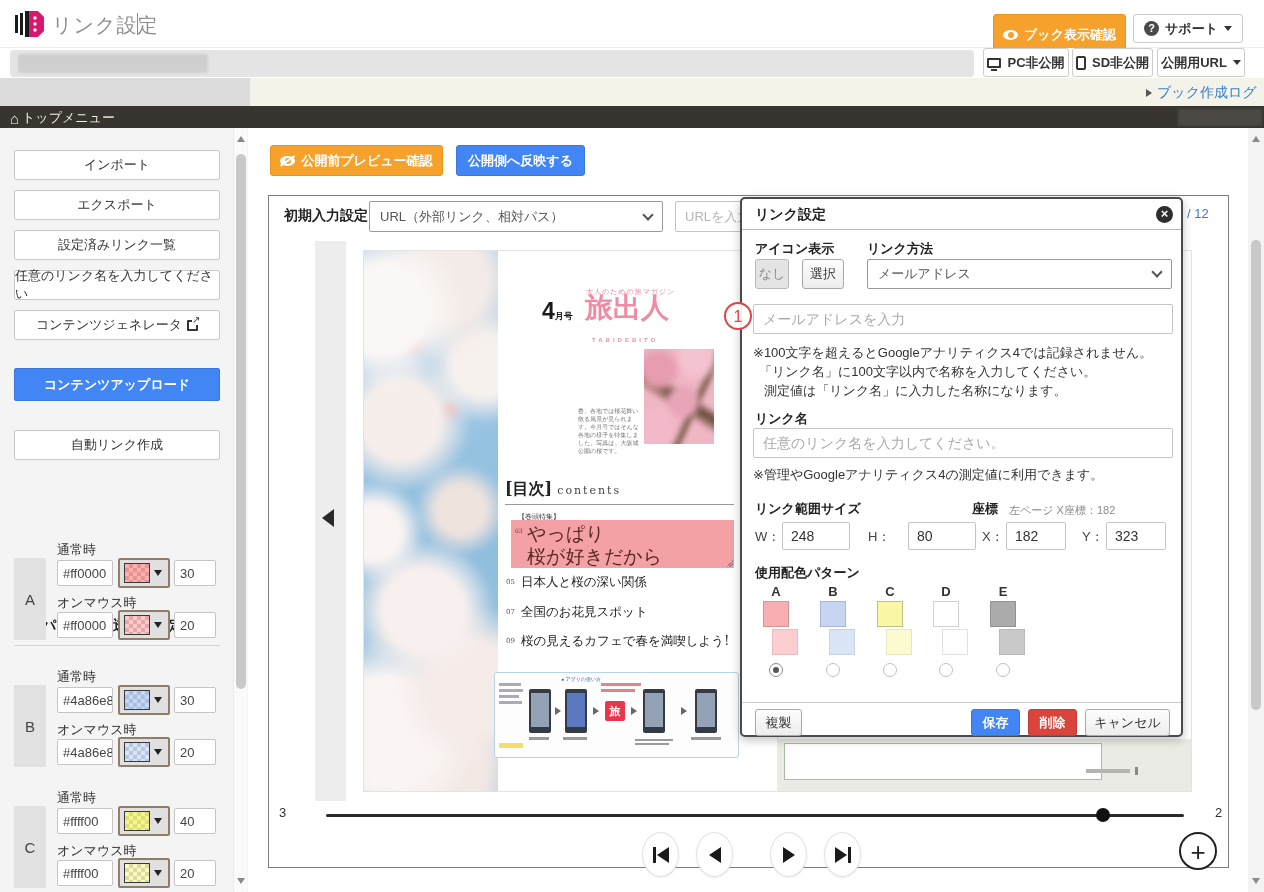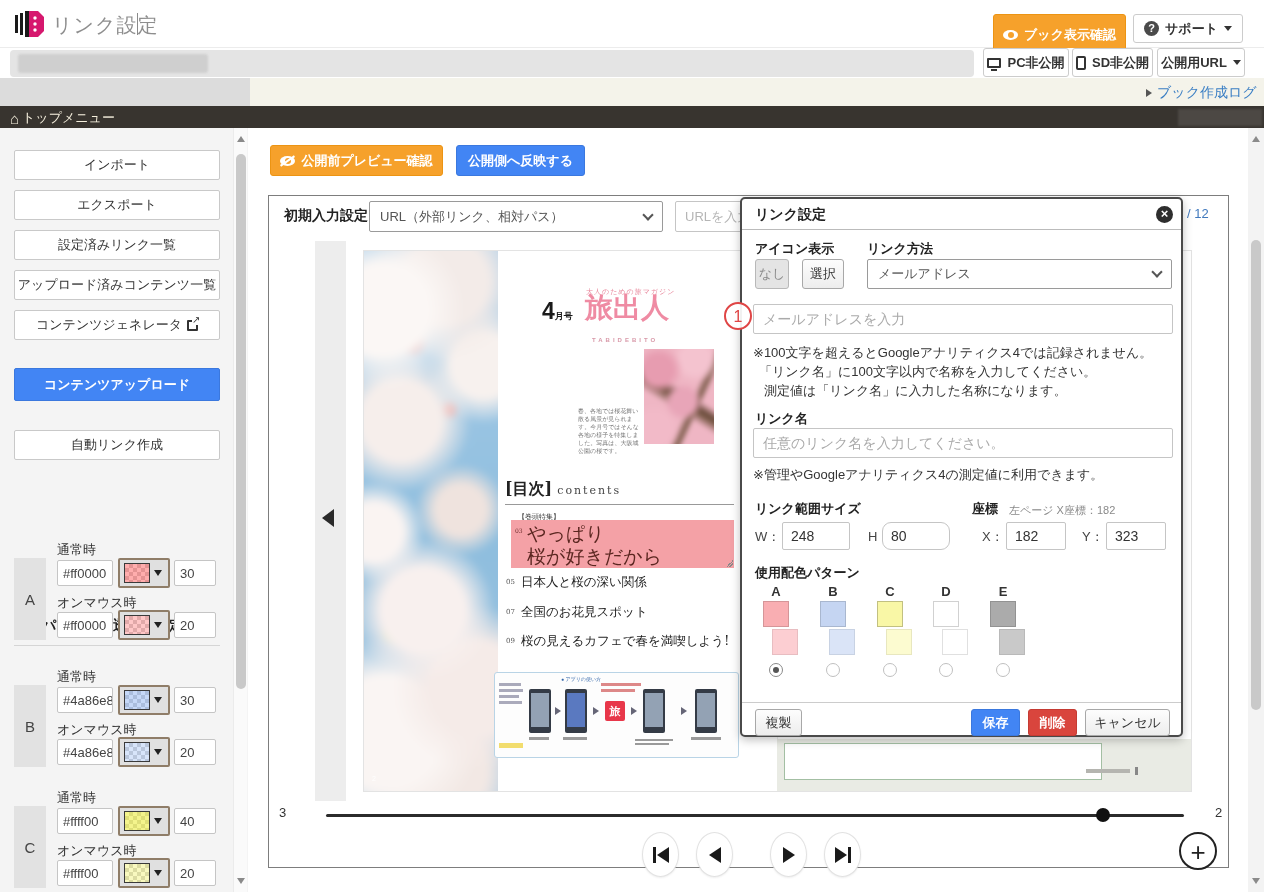--- a/index.html
+++ b/index.html
@@ -294,21 +294,21 @@
     <div class="side-btn" style="top:22px">
         <span>インポート</span>
       </div>
     <div class="side-btn" style="top:62px">
         <span>エクスポート</span>
       </div>
     <div class="side-btn" style="top:102px">
         <span>設定済みリンク一覧</span>
       </div>
     <div class="side-btn" style="top:142px">
-        <span>アップロード済みコンテンツ一覧</span>
+        <span>任意のリンク名を入力してください</span>
       </div>
     <div class="side-btn" style="top:182px">
       <span>コンテンツジェネレータ</span>
       <span class="ext-icon"></span>
     </div>
     <div class="side-btn blue" style="top:240px">
         <span>コンテンツアップロード</span>
       </div>
     <div class="side-btn" style="top:302px">
         <span>自動リンク作成</span>
@@ -518,21 +518,21 @@
     <input class="dlg-input" style="left: 11px; top: 229px; width: 420px; height: 30px;" placeholder="任意のリンク名を入力してください。">
     <div class="dlg-note" style="left:11px; top:267px">※管理やGoogleアナリティクス4の測定値に利用できます。</div>
 
     <div class="dlg-lbl" style="left:13px; top:301px">リンク範囲サイズ</div>
     <div class="dlg-lbl" style="left:230px; top:301px">座標</div>
     <div class="coord-note">左ページ X座標：182</div>
 
     <span class="fld-lbl" style="left:13px">W：</span>
     <input class="dlg-input fld" style="left: 40px; width: 68px;" value="248">
     <span class="fld-lbl" style="left:126px">H：</span>
-    <input class="dlg-input fld" style="left: 140px; width: 68px; border-radius: 9px;" value="80">
+    <input class="dlg-input fld" style="left: 166px; width: 68px;" value="80">
     <span class="fld-lbl" style="left:240px">X：</span>
     <input class="dlg-input fld" style="left: 264px; width: 60px;" value="182">
     <span class="fld-lbl" style="left:340px">Y：</span>
     <input class="dlg-input fld" style="left: 364px; width: 60px;" value="323">
 
     <div class="dlg-lbl" style="left:13px; top:365px">使用配色パターン</div>
 
     <div class="pat-col" style="left:21px">
       <span class="pat-letter">A</span>
       <span class="psw cA1" style="left:0; top:17px"></span>

